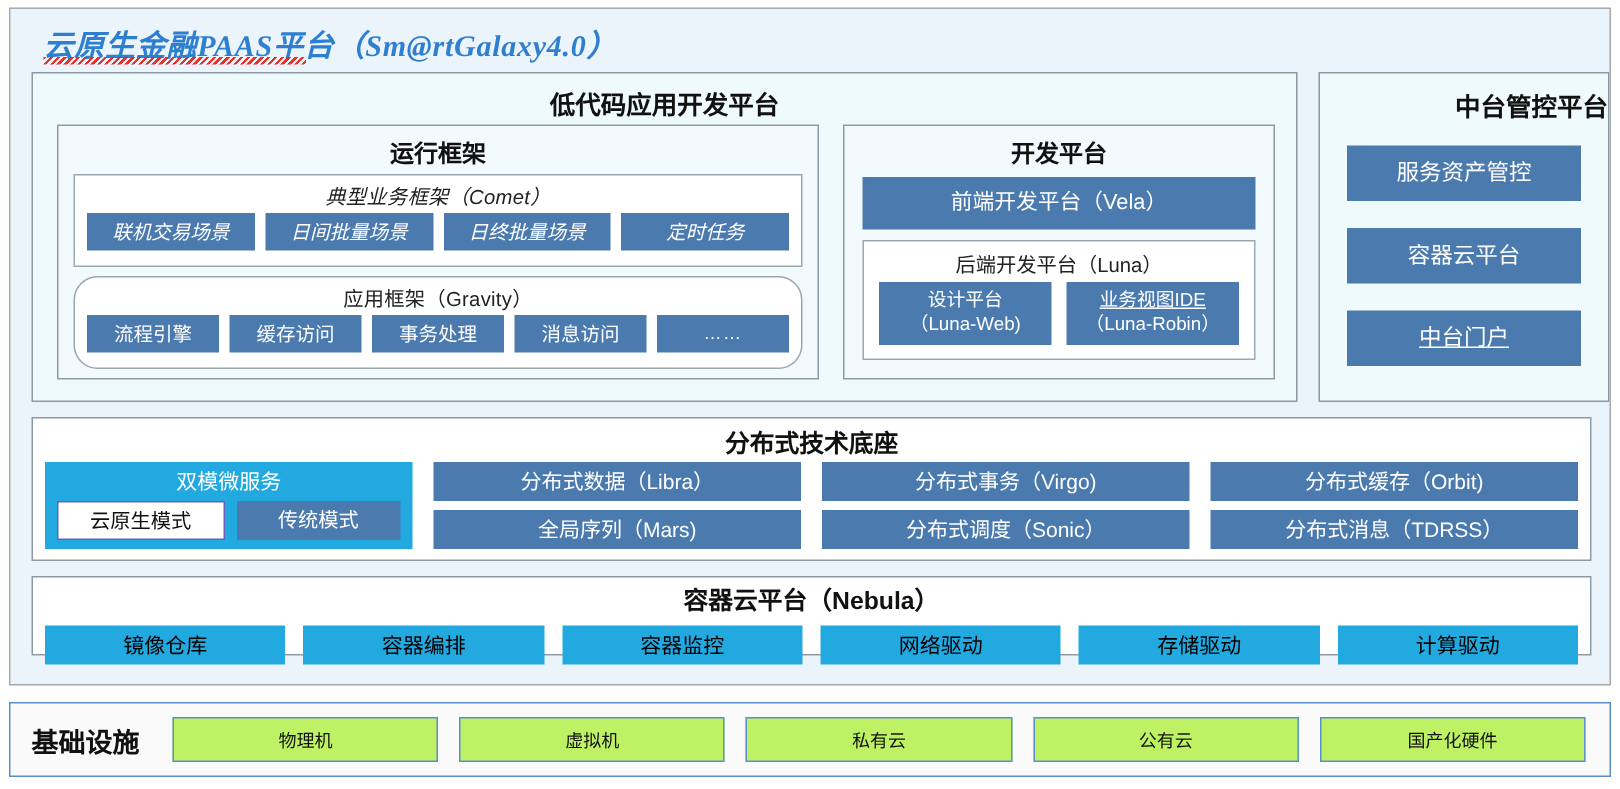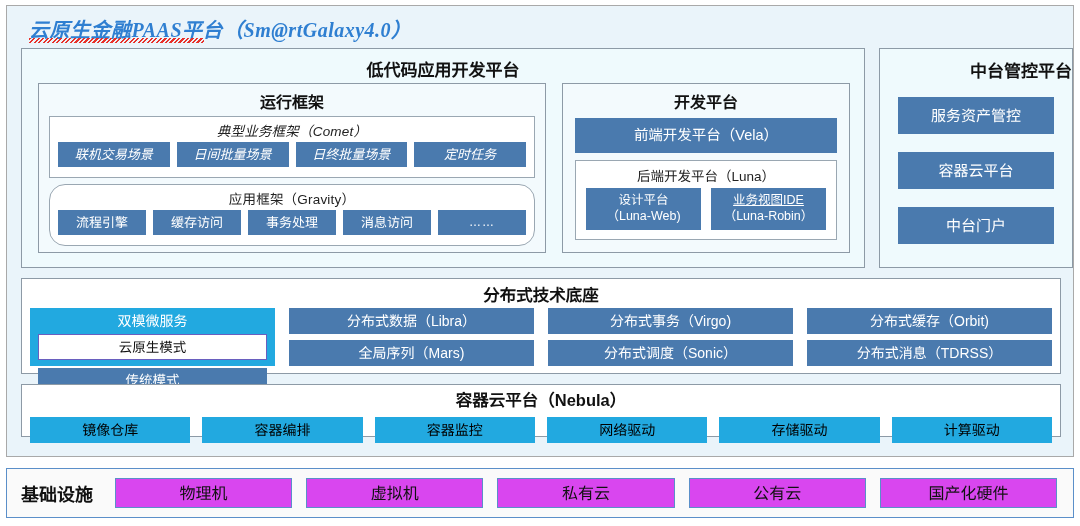--- a/index.html
+++ b/index.html
@@ -164,21 +164,21 @@
   .dual{
     background:#22a9e0;
     height:58px;
     box-sizing:border-box;
     padding:0;
     position:relative;
   }
   .dual-title{
     color:#ffffff;font-size:14px;text-align:center;line-height:26px;height:26px;
   }
-  .dual-row{display:flex;gap:8px;padding:0 8px;flex-direction:column;}
+  .dual-row{display:flex;gap:8px;padding:0 8px;}
   .dual-chip{
     flex:1 1 0;text-align:center;font-size:13.5px;height:26px;line-height:26px;
     box-sizing:border-box;
   }
   .dual-chip.white{background:#ffffff;color:#111;border:1px solid #6a5fbf;}
   .dual-chip.blue{background:#4a7aae;color:#ffffff;}
 
   
   .container-cloud{
     position:absolute;left:14px;top:378px;width:1040px;height:53px;
@@ -204,22 +204,22 @@
     background:#fafafa;
     border:1px solid #5b8fc9;
     display:flex;align-items:center;
   }
   .infra-label{
     font-size:18px;font-weight:bold;color:#111;
     margin-left:14px;margin-right:22px;white-space:nowrap;
   }
   .infra-row{display:flex;gap:14px;flex:1 1 auto;margin-right:16px;}
   .infra-chip{
-    flex:1 1 0;background:#d946ef;border:1px solid #5b8fc9;
-    font-size:16px;color:#111;text-align:center;
+    flex:1 1 0;background:#bef264;border:1px solid #5b8fc9;
+    font-size:12px;color:#111;text-align:center;
     height:30px;line-height:30px;box-sizing:border-box;
   }
 </style>
 </head>
 <body>
 
 <div id="root">
 
   <div class="main-panel">
 
@@ -274,21 +274,21 @@
               </div>
             </div>
           </div>
         </div>
       </div>
 
       <div class="midplat">
         <div class="sec-title">中台管控平台</div>
         <div class="mid-chip" style="top:48px;">服务资产管控</div>
         <div class="mid-chip" style="top:103px;">容器云平台</div>
-        <div class="mid-chip" style="top:158px;">中台门户</div>
+        <div class="mid-chip" style="top:158px;text-decoration:underline;">中台门户</div>
       </div>
     </div>
 
     <div class="distbase">
       <div class="sec-title">分布式技术底座</div>
 
       <div class="dist-grid">
 
         <div class="dist-col">
           <div class="dual">

